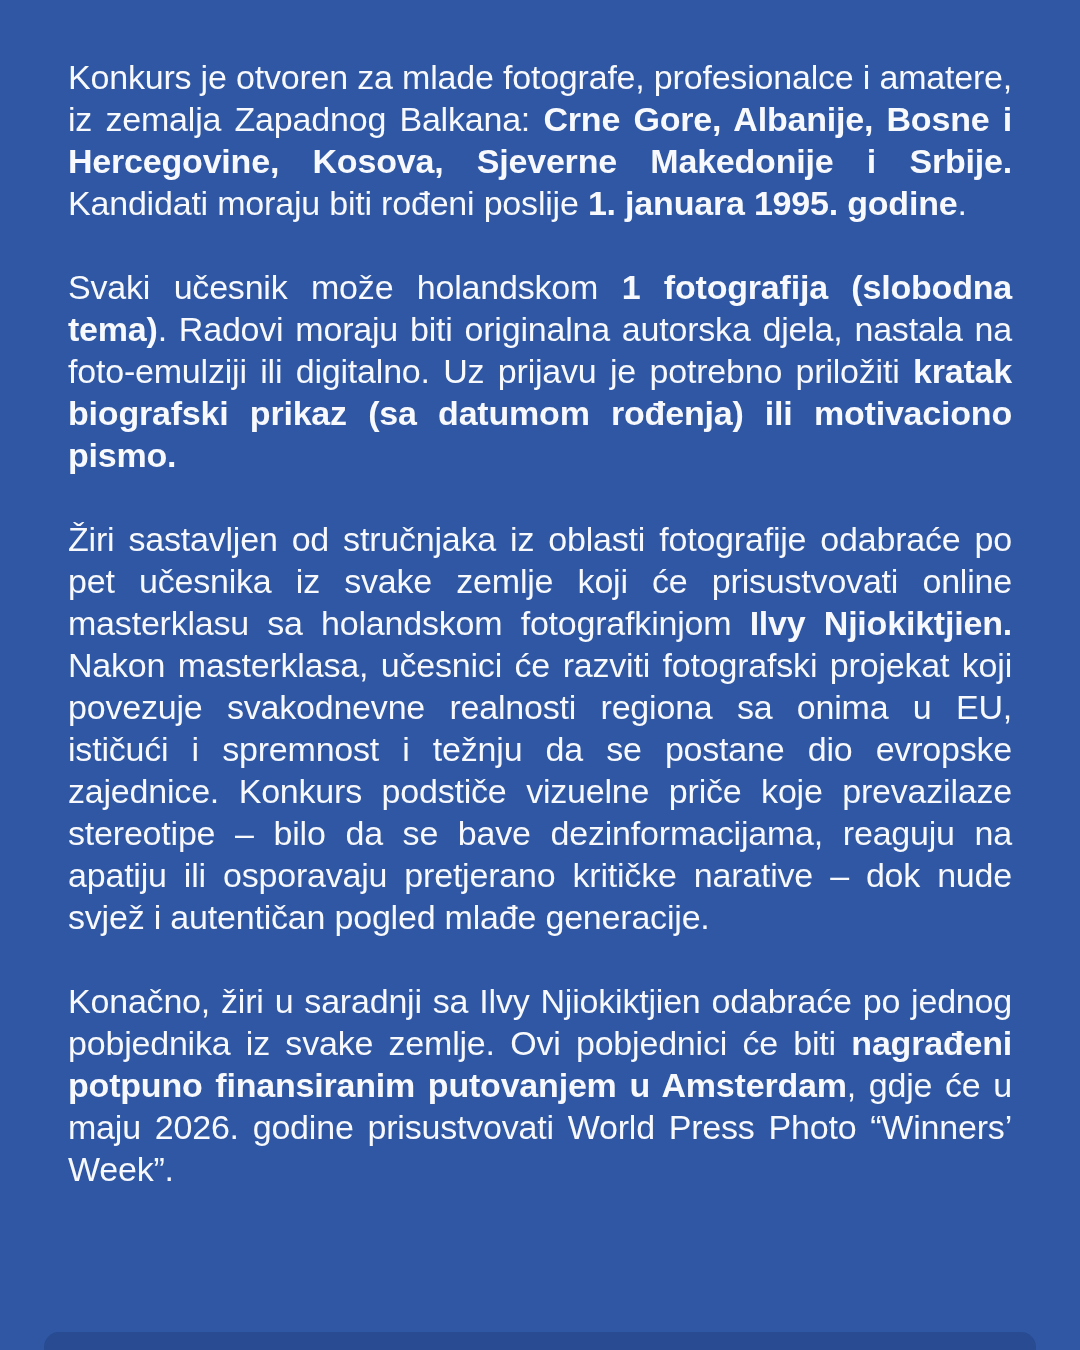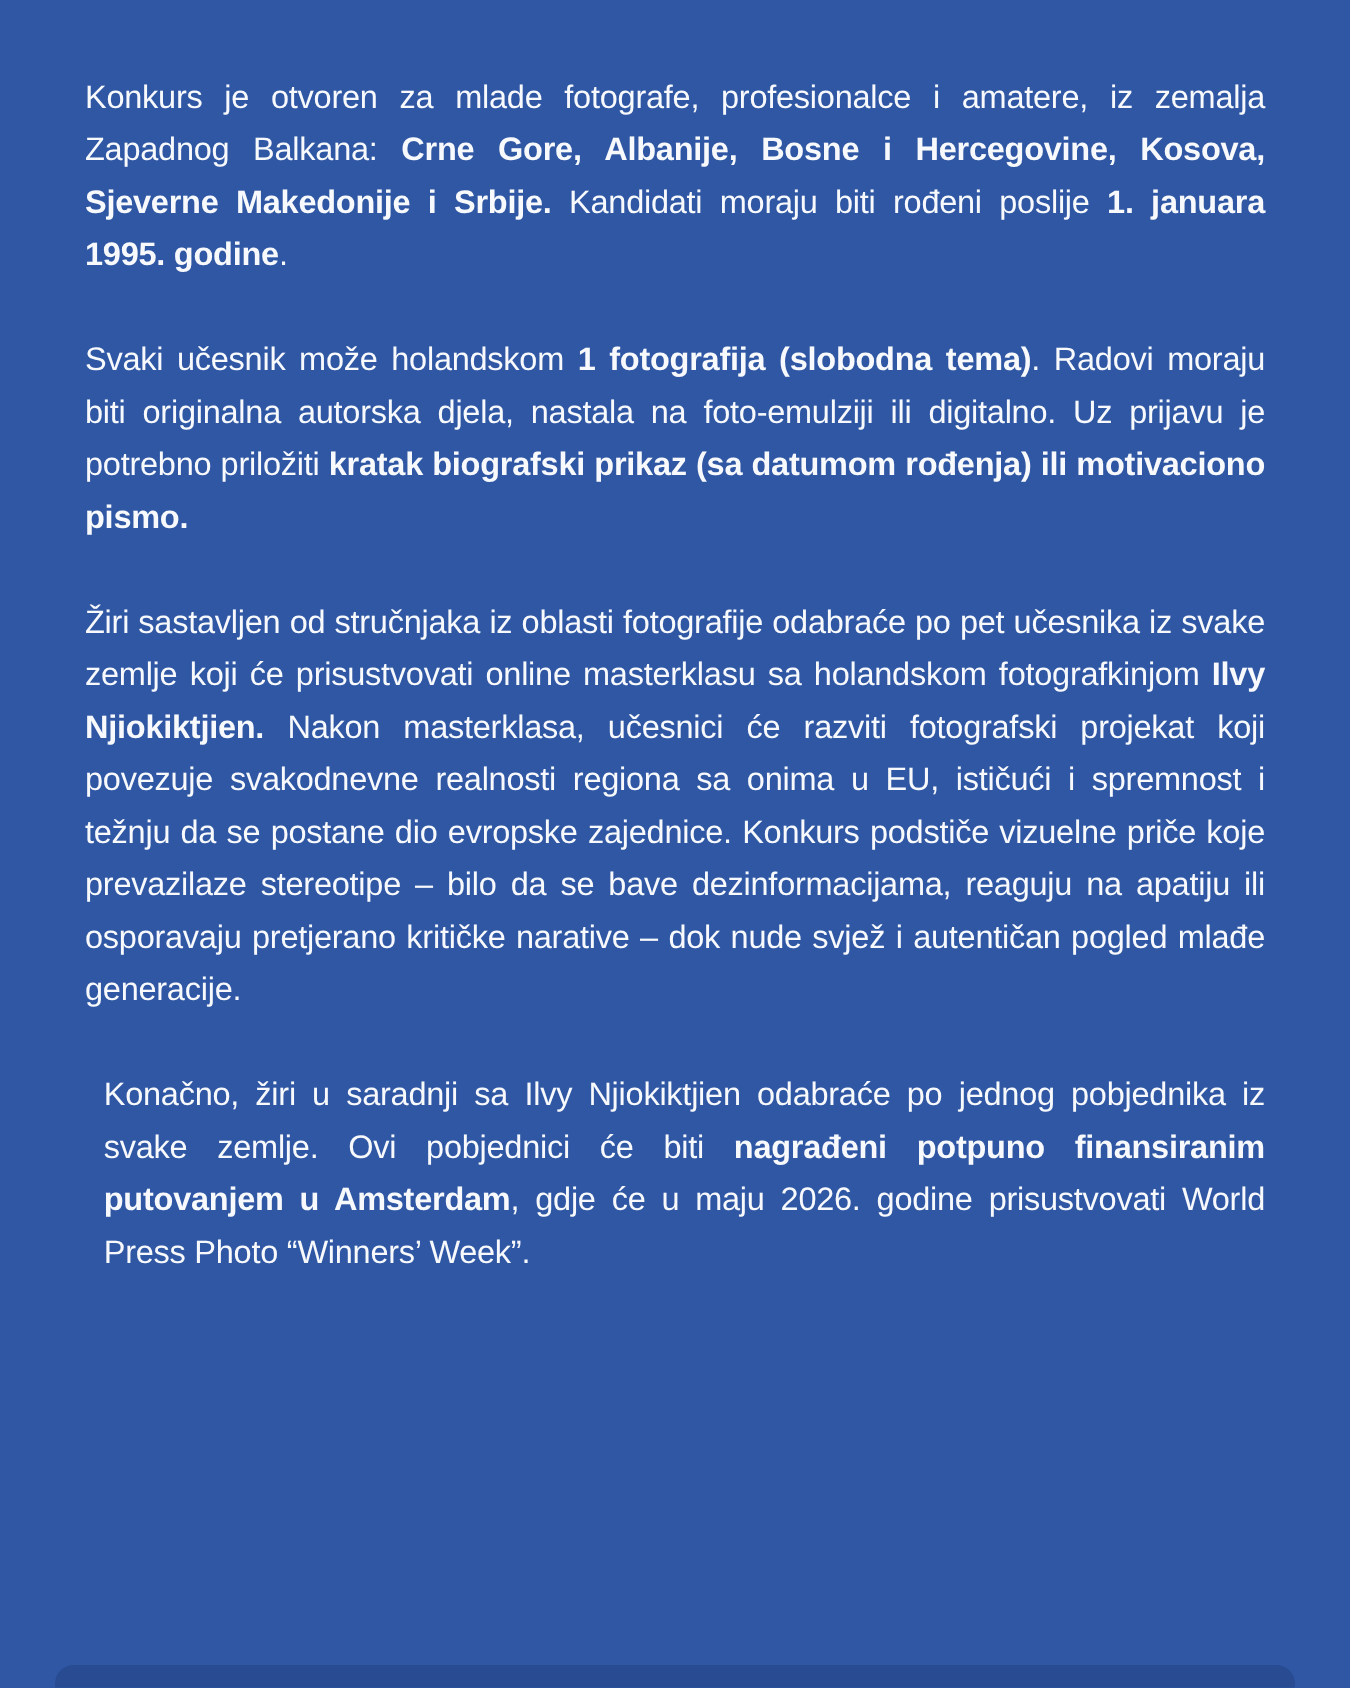--- a/index.html
+++ b/index.html
@@ -18,32 +18,31 @@
     position: absolute;
     inset: 0;
     background: #2f57a4;
   }
   .content {
     position: absolute;
     left: 68px;
     right: 68px;
     top: 56px;
     color: #f7f9fc;
-    font-size: 26px;
+    font-size: 34px;
     line-height: 42px;
     letter-spacing: -0.2px;
   }
   .content p {
     margin: 0 0 42px 0;
     text-align: justify;
     text-justify: inter-word;
   }
   .content p:last-child {
     margin-bottom: 0;
-    margin-left: 15px;
   }
   .bold {
     font-weight: bold;
   }
   .bottom-bar {
     position: absolute;
     left: 44px;
     right: 44px;
     bottom: -12px;
     height: 30px;

